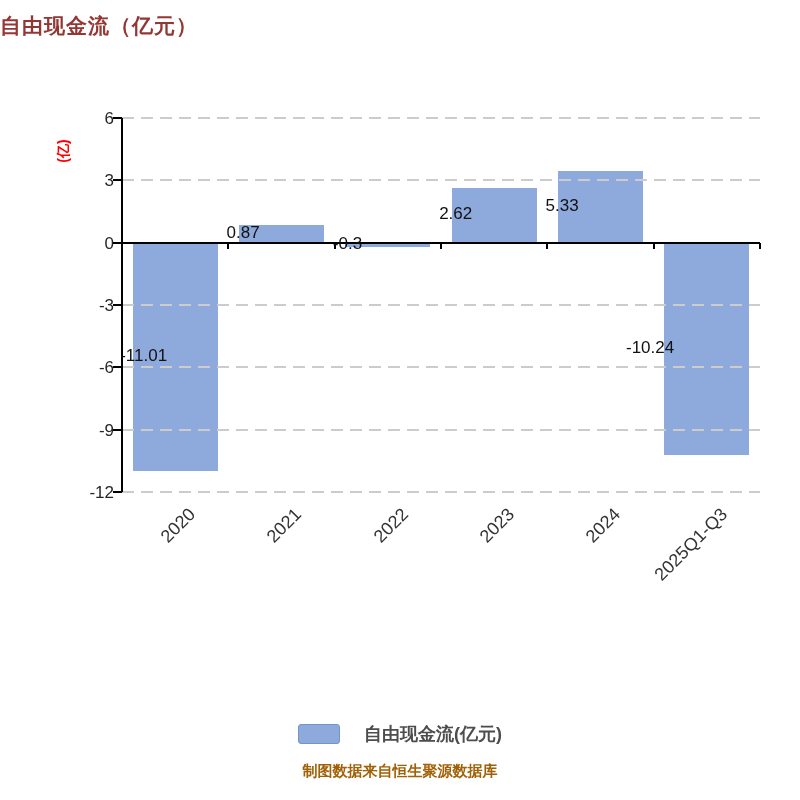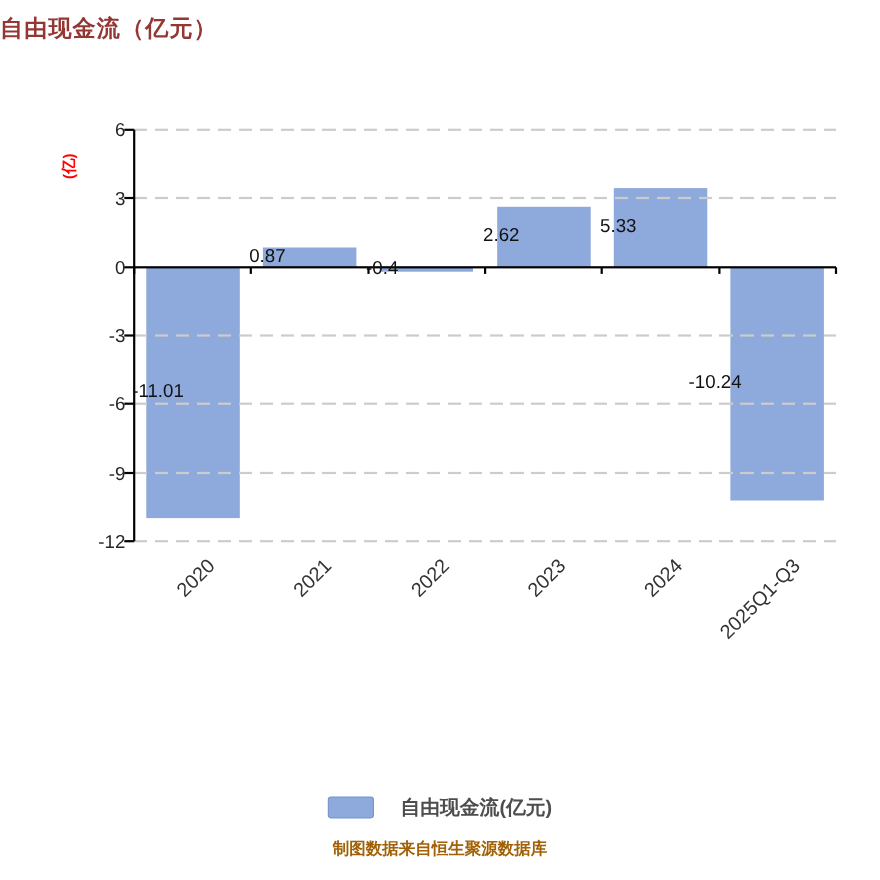--- a/index.html
+++ b/index.html
@@ -42,21 +42,21 @@
   <div class="y-unit" style="color: rgb(255, 0, 0);">(亿)</div>
 
   <div class="plot" id="plot">
       <div class="bar" style="left: 10.6667px; width: 85px; background: rgb(142, 169, 219); top: 124.667px; height: 228.763px;"></div>
       <div class="value-label" style="left: -1.83333px; top: 228.048px;">-11.01</div>
       <div class="x-tick-label" style="top: 386px; right: 574.833px;">2020</div>
       <div class="bar" style="left: 117px; width: 85px; background: rgb(142, 169, 219); top: 106.59px; height: 18.0767px;"></div>
       <div class="value-label" style="left: 104.5px; top: 104.628px;">0.87</div>
       <div class="x-tick-label" style="top: 386px; right: 468.5px;">2021</div>
       <div class="bar" style="left: 223.333px; width: 85px; background: rgb(142, 169, 219); top: 124.667px; height: 4.15556px;"></div>
-      <div class="value-label" style="left: 210.833px; top: 115.744px;">-0.4</div>
+      <div class="value-label" style="left: 210.833px; top: 115.744px;">-0.3</div>
       <div class="x-tick-label" style="top: 386px; right: 362.167px;">2022</div>
       <div class="bar" style="left: 329.667px; width: 85px; background: rgb(142, 169, 219); top: 70.2289px; height: 54.4378px;"></div>
       <div class="value-label" style="left: 317.167px; top: 86.4478px;">2.62</div>
       <div class="x-tick-label" style="top: 386px; right: 255.833px;">2023</div>
       <div class="bar" style="left: 436px; width: 85px; background: rgb(142, 169, 219); top: 52.5678px; height: 72.0989px;"></div>
       <div class="value-label" style="left: 423.5px; top: 77.6172px;">5.33</div>
       <div class="x-tick-label" style="top: 386px; right: 149.5px;">2024</div>
       <div class="bar" style="left: 542.333px; width: 85px; background: rgb(142, 169, 219); top: 124.667px; height: 212.764px;"></div>
       <div class="value-label" style="left: 504px; top: 220.049px;">-10.24</div>
       <div class="x-tick-label" style="top: 386px; right: 43.1667px;">2025Q1-Q3</div>

